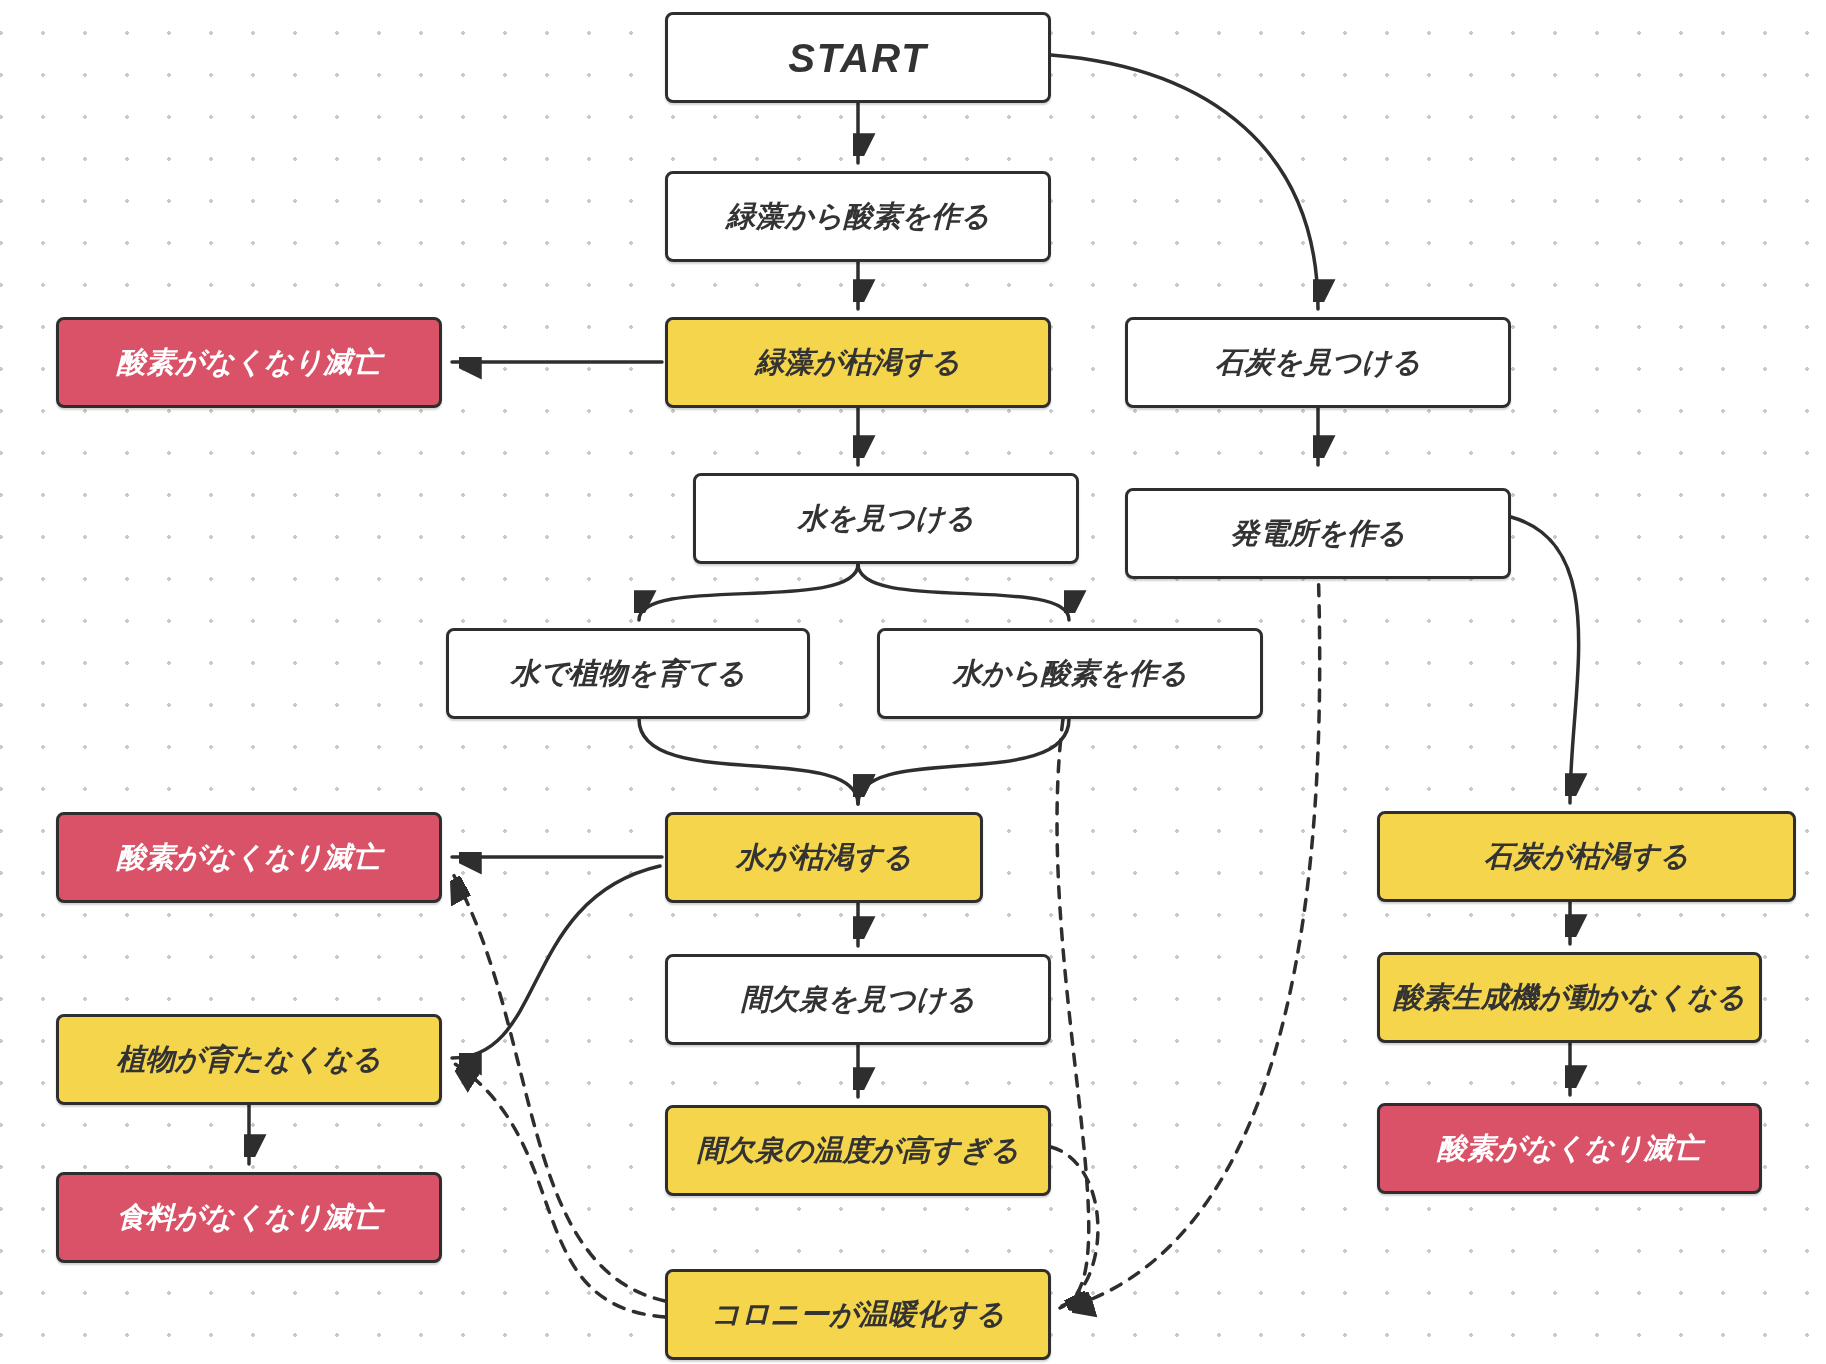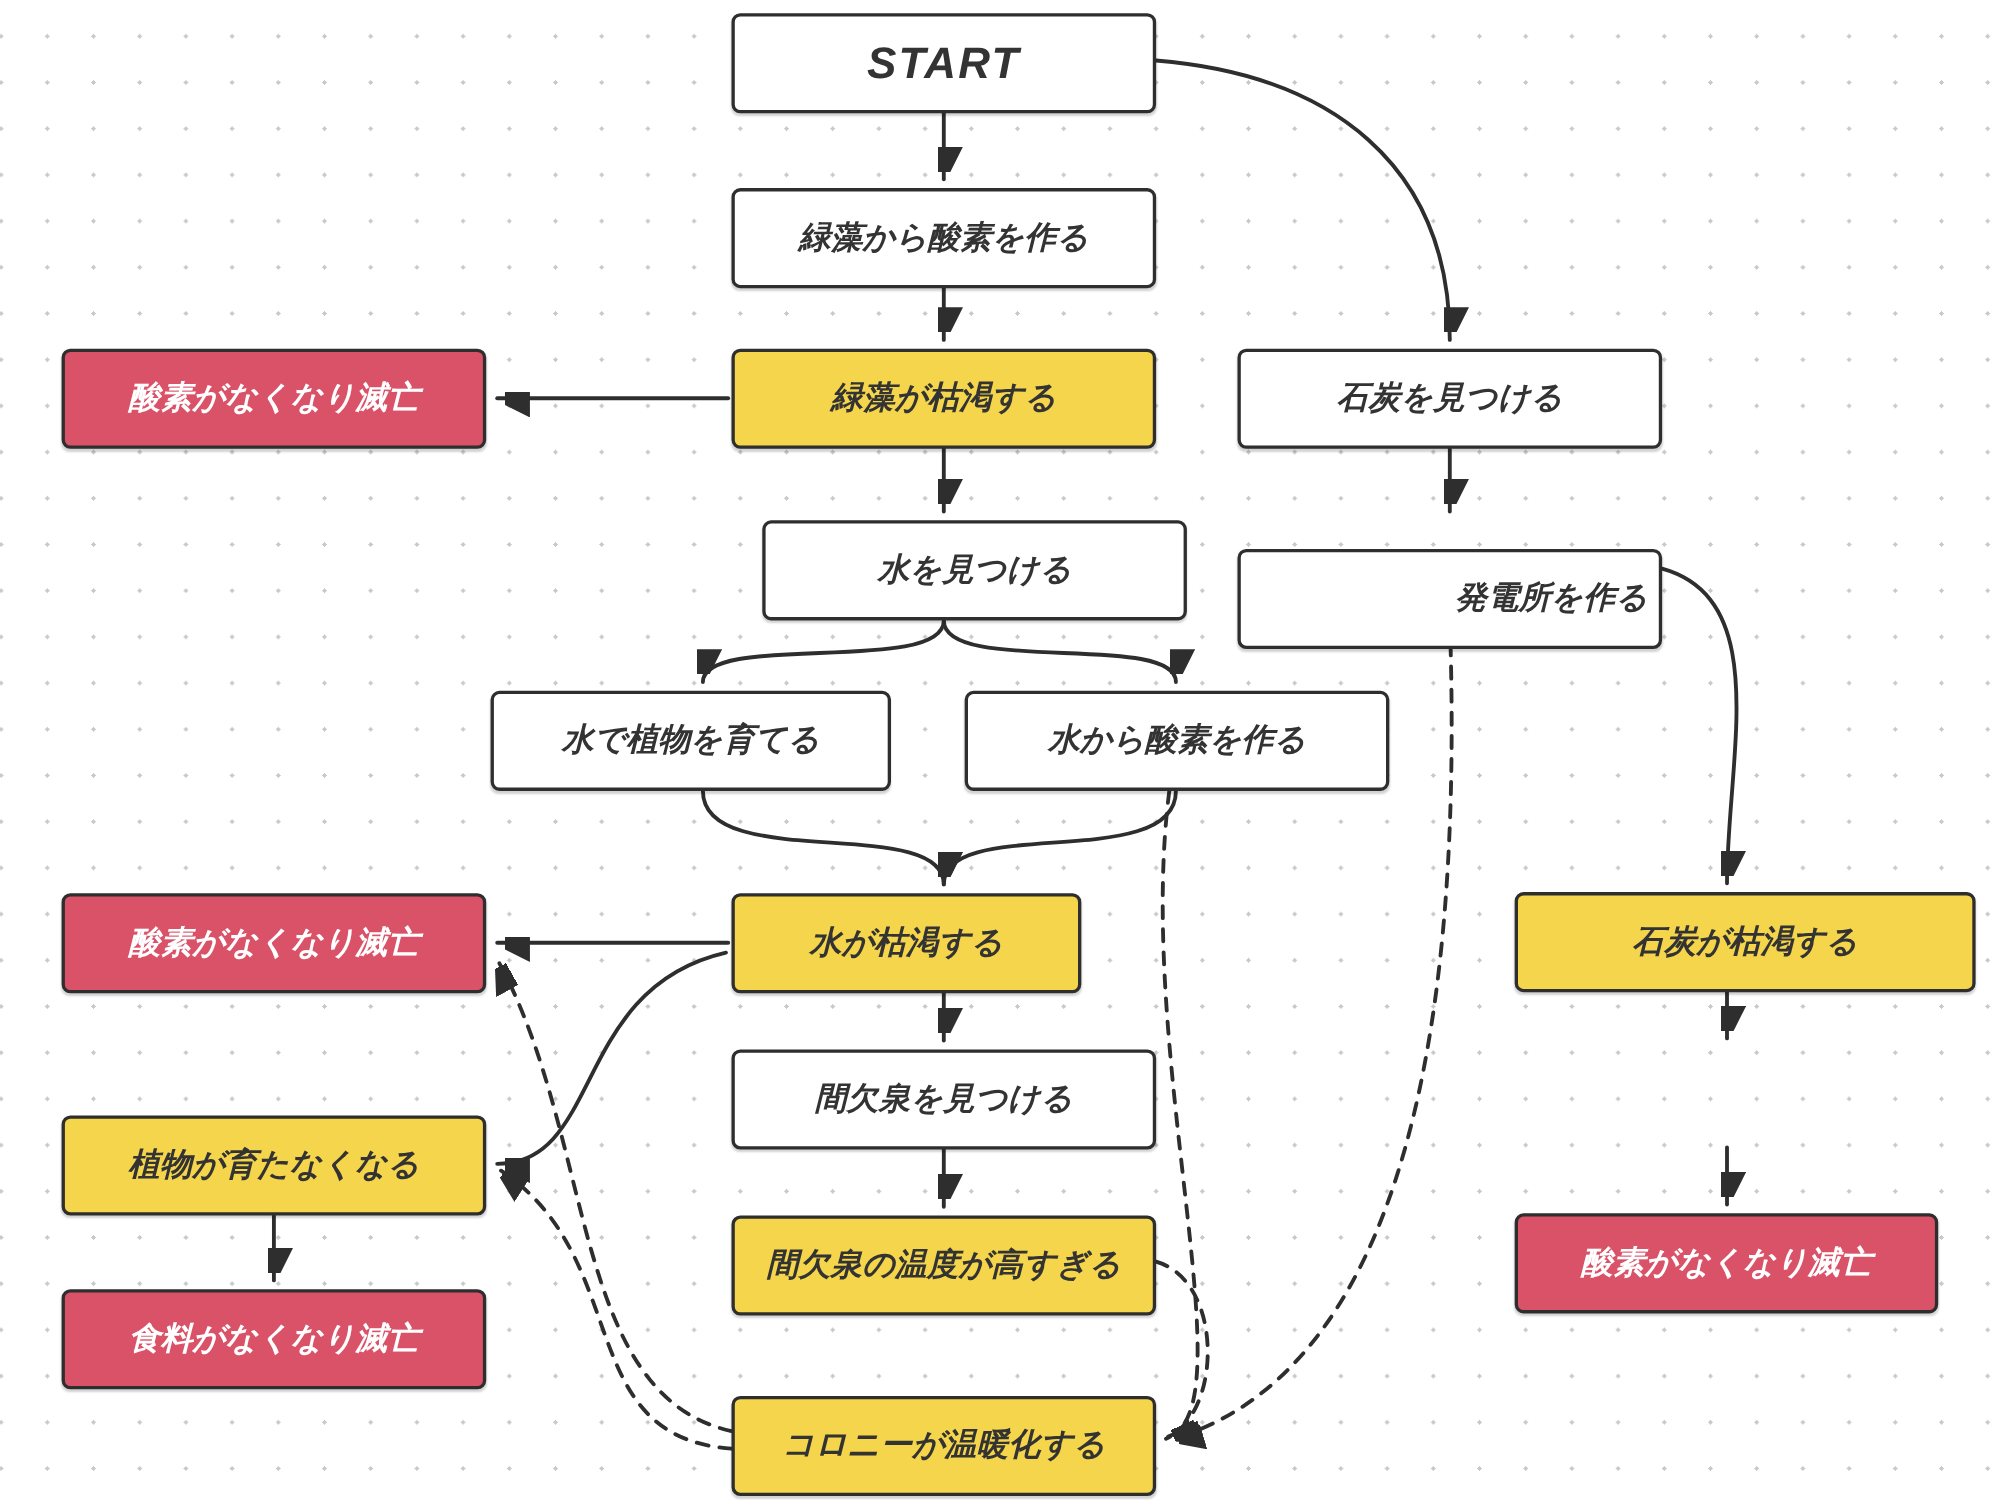--- a/index.html
+++ b/index.html
@@ -101,41 +101,44 @@
       </div>
       <div class="node warning" style="left: 665px; top: 317px; width: 386px; height: 91px;">
         <span class="lbl">緑藻が枯渇する</span>
       </div>
       <div class="node step" style="left: 1125px; top: 317px; width: 386px; height: 91px;">
         <span class="lbl">石炭を見つける</span>
       </div>
       <div class="node step" style="left: 665px; top: 473px; width: 386px; height: 91px; margin-left: 28px;">
         <span class="lbl">水を見つける</span>
       </div>
-      <div class="node step" style="left: 1125px; top: 499px; width: 386px; height: 91px; justify-content: flex-end;">
+      <div class="node step" style="left: 1125px; top: 488px; width: 386px; height: 91px;">
         <span class="lbl">発電所を作る</span>
       </div>
       <div class="node step" style="left: 446px; top: 628px; width: 364px; height: 91px;">
         <span class="lbl">水で植物を育てる</span>
       </div>
       <div class="node step" style="left: 877px; top: 628px; width: 386px; height: 91px;">
         <span class="lbl">水から酸素を作る</span>
       </div>
       <div class="node death" style="left: 56px; top: 812px; width: 386px; height: 91px;">
         <span class="lbl">酸素がなくなり滅亡</span>
       </div>
       <div class="node warning" style="left: 665px; top: 812px; width: 318px; height: 91px;">
         <span class="lbl">水が枯渇する</span>
       </div>
       <div class="node warning" style="left: 1377px; top: 811px; width: 419px; height: 91px; align-items: center;">
         <span class="lbl">石炭が枯渇する</span>
       </div>
       <div class="node step" style="left: 665px; top: 954px; width: 386px; height: 91px;">
         <span class="lbl">間欠泉を見つける</span>
       </div>
+      <div class="node warning" style="left: 1377px; top: 952px; width: 385px; height: 91px;">
+        <span class="lbl">酸素生成機が動かなくなる</span>
+      </div>
       <div class="node warning" style="left: 56px; top: 1014px; width: 386px; height: 91px;">
         <span class="lbl">植物が育たなくなる</span>
       </div>
       <div class="node warning" style="left: 665px; top: 1105px; width: 386px; height: 91px;">
         <span class="lbl">間欠泉の温度が高すぎる</span>
       </div>
       <div class="node death" style="left: 1377px; top: 1103px; width: 385px; height: 91px;">
         <span class="lbl">酸素がなくなり滅亡</span>
       </div>
       <div class="node death" style="left: 56px; top: 1172px; width: 386px; height: 91px;">

